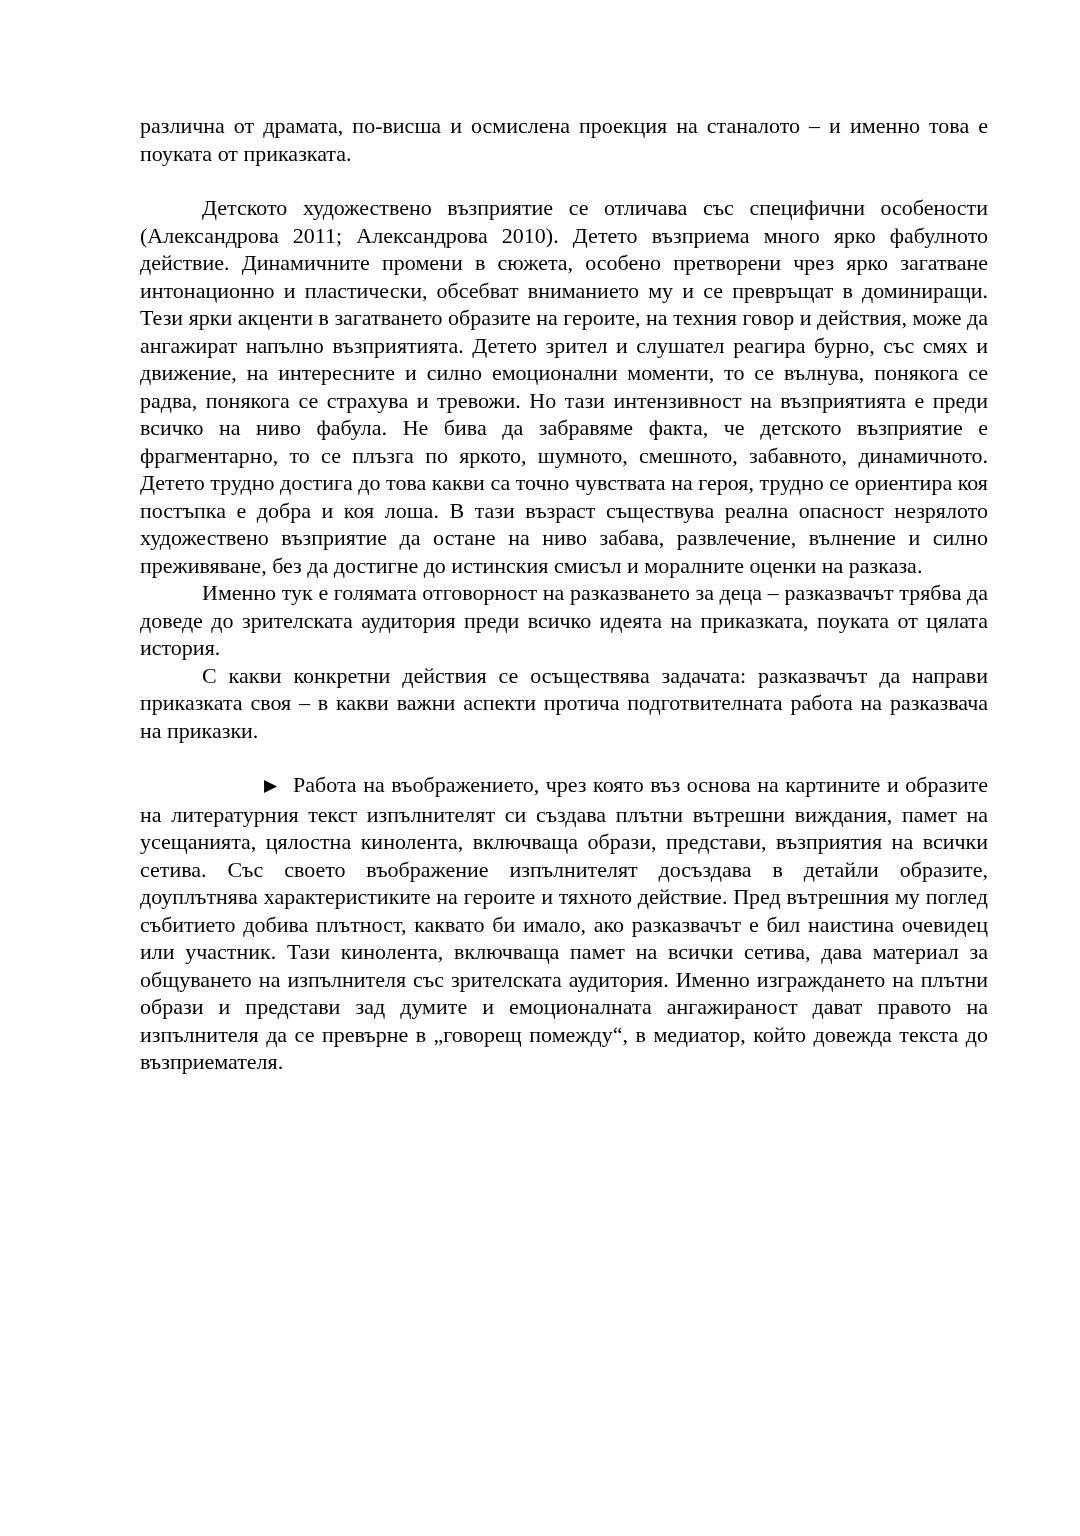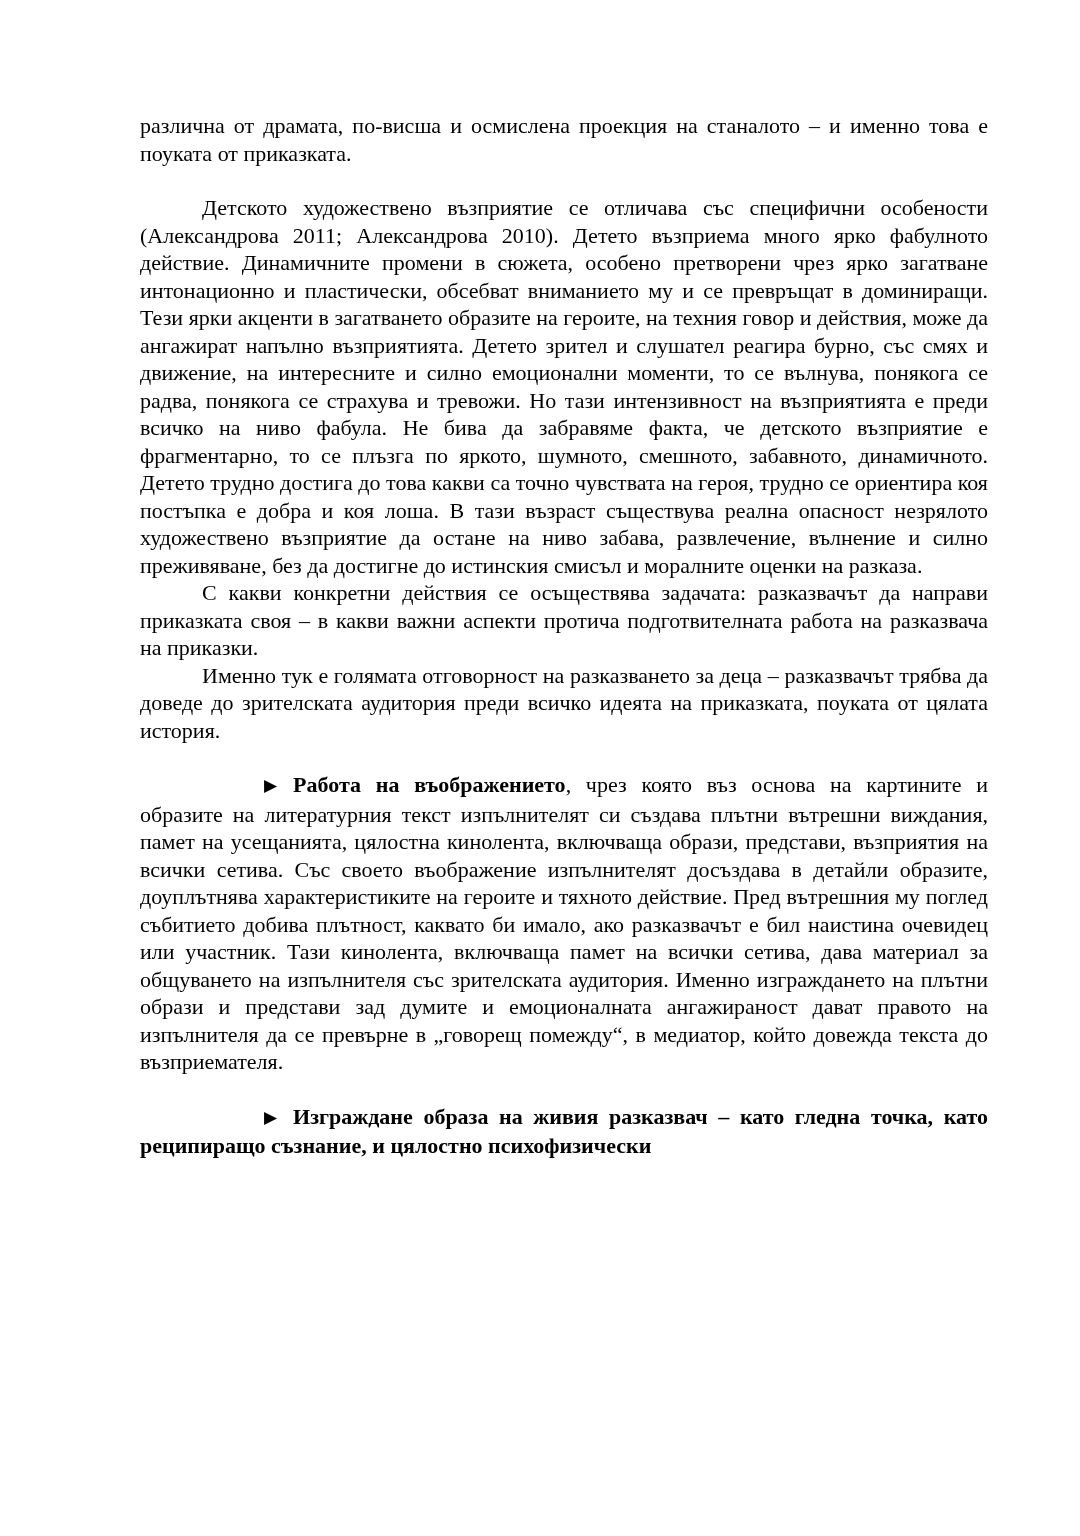--- a/index.html
+++ b/index.html
@@ -36,21 +36,21 @@
     height: 27px;
   }
   .bullet {
     font-family: "DejaVu Sans", sans-serif;
     font-size: 17px;
     display: inline-block;
     transform: translateY(-1px);
     margin-right: 16px;
   }
   .bullet-para b {
-    font-weight: bold;
+    font-weight: normal;
   }
   .page-number {
     position: absolute;
     top: 1482px;
     right: 153px;
     font-size: 22px;
     line-height: 27px;
     text-decoration: underline;
   }
 </style>
@@ -60,29 +60,28 @@
 <div class="page">
   <div class="text-block">
 
     <p class="no-indent">различна от драмата, по-висша и осмислена проекция на станалото – и именно това е поуката от приказката.</p>
 
 
     <div class="vspace"></div>
 
     <p>Детското художествено възприятие се отличава със специфични особености (Александрова 2011; Александрова 2010). Детето възприема много ярко фабулното действие. Динамичните промени в сюжета, особено претворени чрез ярко загатване интонационно и пластически, обсебват вниманието му и се превръщат в доминиращи. Тези ярки акценти в загатването образите на героите, на техния говор и действия, може да ангажират напълно възприятията. Детето зрител и слушател реагира бурно, със смях и движение, на интересните и силно емоционални моменти, то се вълнува, понякога се радва, понякога се страхува и тревожи. Но тази интензивност на възприятията е преди всичко на ниво фабула. Не бива да забравяме факта, че детското възприятие е фрагментарно, то се плъзга по яркото, шумното, смешното, забавното, динамичното. Детето трудно достига до това какви са точно чувствата на героя, трудно се ориентира коя постъпка е добра и коя лоша. В тази възраст съществува реална опасност незрялото художествено възприятие да остане на ниво забава, развлечение, вълнение и силно преживяване, без да достигне до истинския смисъл и моралните оценки на разказа.</p>
 
+    <p>Именно тук е голямата отговорност на разказването за деца – разказвачът трябва да доведе до зрителската аудитория преди всичко идеята на приказката, поуката от цялата история.</p>
+
     <p>С какви конкретни действия се осъществява задачата: разказвачът да направи приказката своя – в какви важни аспекти протича подготвителната работа на разказвача на приказки.</p>
-
-    <p>Именно тук е голямата отговорност на разказването за деца – разказвачът трябва да доведе до зрителската аудитория преди всичко идеята на приказката, поуката от цялата история.</p>
 
     <div class="vspace"></div>
 
     <p class="bullet-para"><span class="bullet">▶</span><b>Работа на въображението</b><span>, чрез която въз основа на картините и образите на литературния текст изпълнителят си създава плътни вътрешни виждания, памет на усещанията, цялостна кинолента, включваща образи, представи, възприятия на всички сетива. Със своето въображение изпълнителят досъздава в детайли образите, доуплътнява характеристиките на героите и тяхното действие. Пред вътрешния му поглед събитието добива плътност, каквато би имало, ако разказвачът е бил наистина очевидец или участник. Тази кинолента, включваща памет на всички сетива, дава материал за общуването на изпълнителя със зрителската аудитория. Именно изграждането на плътни образи и представи зад думите и емоционалната ангажираност дават правото на изпълнителя да се превърне в „говорещ помежду“, в медиатор, който довежда текста до възприемателя.</span></p>
 
     <div class="vspace"></div>
 
-    <p class="bullet-para"><span class="bullet">▶</span><b>Изграждане образа на живия разказвач – като гледна точка, като реципиращо съзнание, и цялостно психофизически</b></p>
 
 
   </div>
 
   <div class="page-number">249</div>
 </div>
 
 </body></html>

